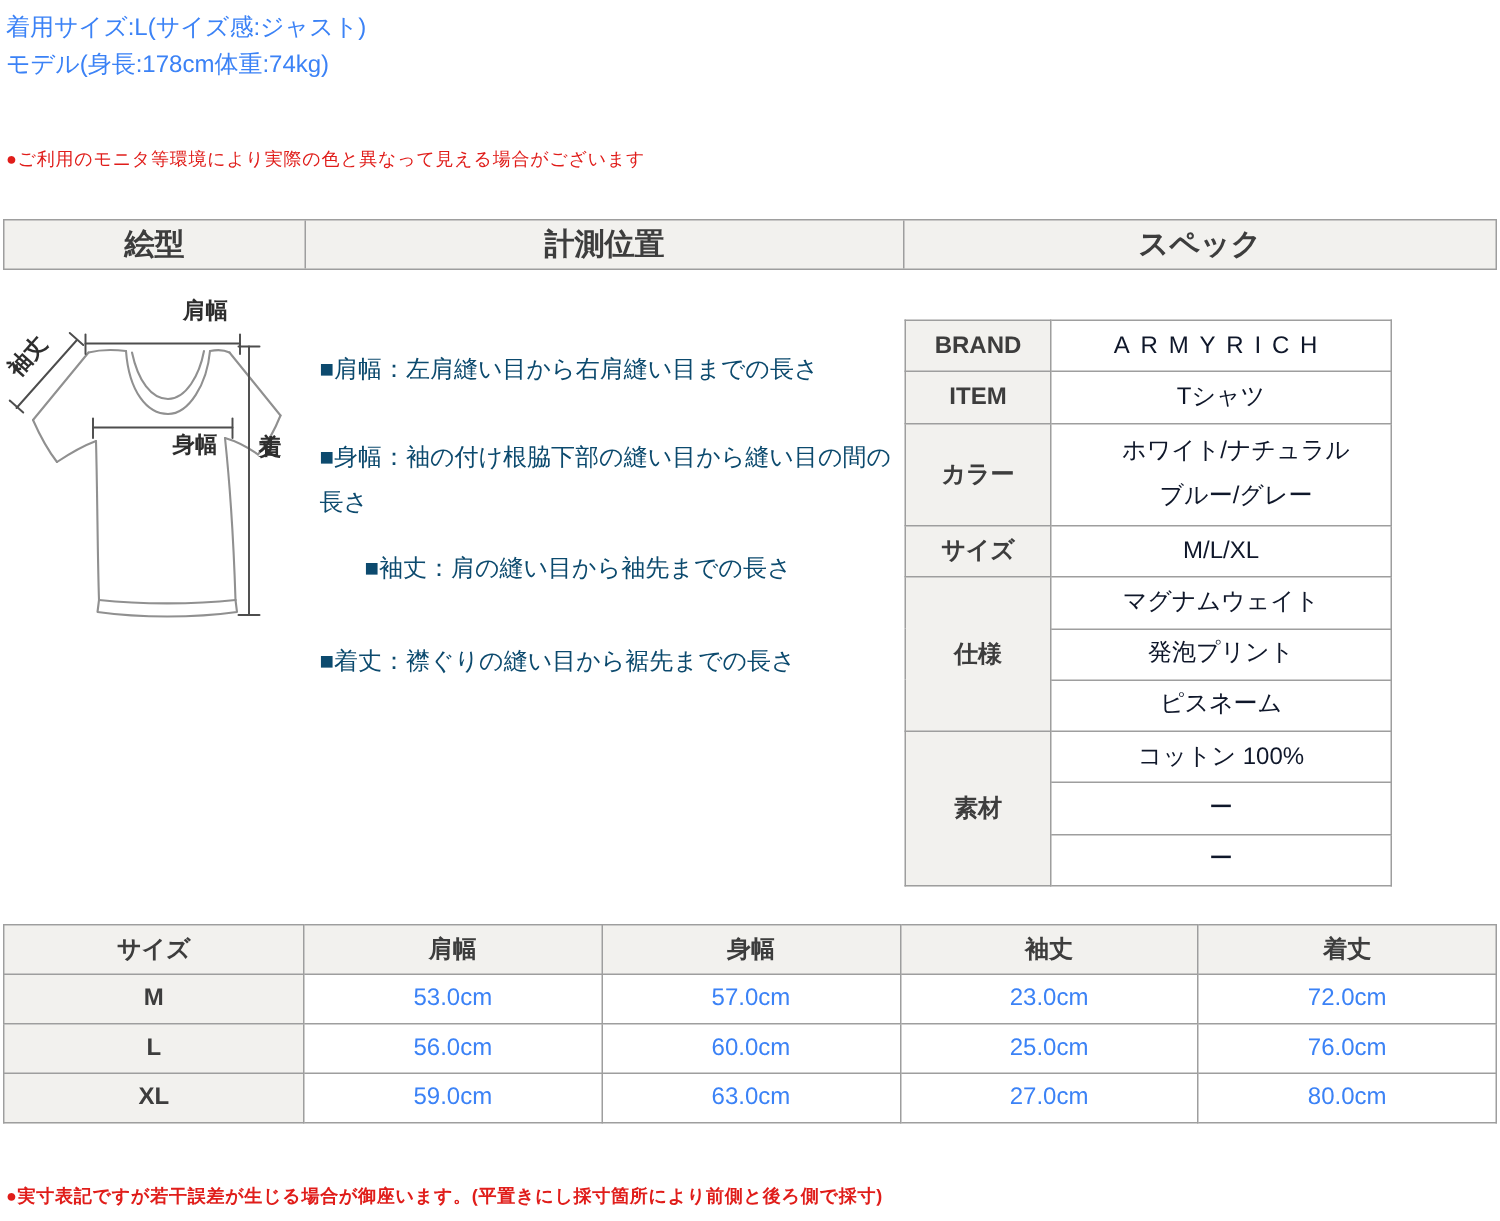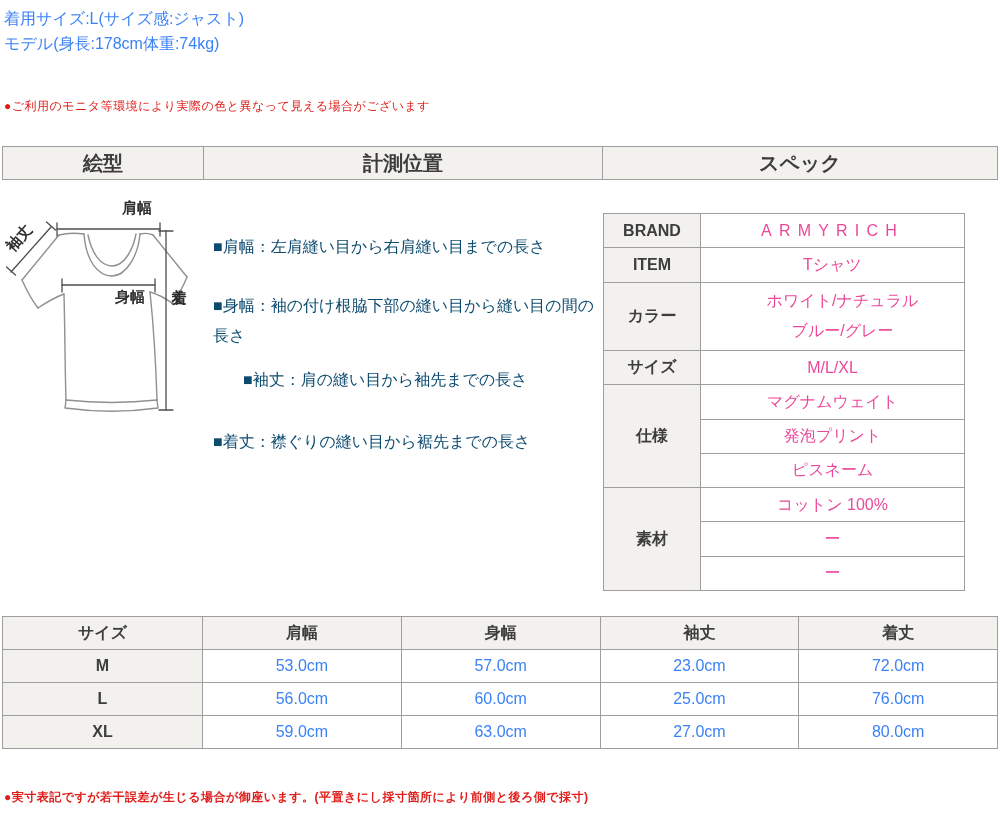--- a/index.html
+++ b/index.html
@@ -48,27 +48,27 @@
 
   
   .desc { width: 396px; flex: 0 0 396px; padding: 46px 6px 0 6px; font-size: 16px; color: #0c4a6e; }
   .desc-item { line-height: 30px; }
   .desc-item:nth-child(2) { margin-top: 29px; }
   .desc-item:nth-child(3) { margin-top: 14px; margin-left: 30px; }
   .desc-item:nth-child(4) { margin-top: 32px; }
 
   
   table { border-collapse: collapse; }
-  .spec { width: 362px; height: 378px; margin-top: 27px; align-self: flex-start; border: 1px solid #8f8f8f; }
+  .spec { width: 325px; height: 378px; margin-top: 27px; align-self: flex-start; border: 1px solid #8f8f8f; }
   .spec th, .spec td { border: 1px solid #9e9e9e; font-size: 16px; }
   .spec th {
     background: #f2f1ee; font-weight: bold; color: #3d3d3d; width: 97px;
     text-align: center; padding: 0 4px;
   }
-  .spec td { background: #ffffff; text-align: center; height: 33px; line-height: 20px; color: #ec4899; }
+  .spec td { background: #ffffff; text-align: center; height: 33px; line-height: 20px; color: #0f172a; }
   .spec .brand-val { letter-spacing: 0.45em; }
   .spec .two-line div { line-height: 30px; margin-left: 20px; }
 
   
   .sizes { width: 996px; margin-left: 2px; border: 1px solid #8f8f8f; }
   .sizes th, .sizes td { border: 1px solid #9e9e9e; height: 33px; text-align: center; font-size: 16px; }
   .sizes th { background: #f2f1ee; font-weight: bold; color: #3d3d3d; }
   .sizes td.size-col { background: #f2f1ee; font-weight: bold; color: #3d3d3d; }
   .sizes td { background: #ffffff; color: #3b82f6; }
   .sizes col.c-size { width: 200px; }

